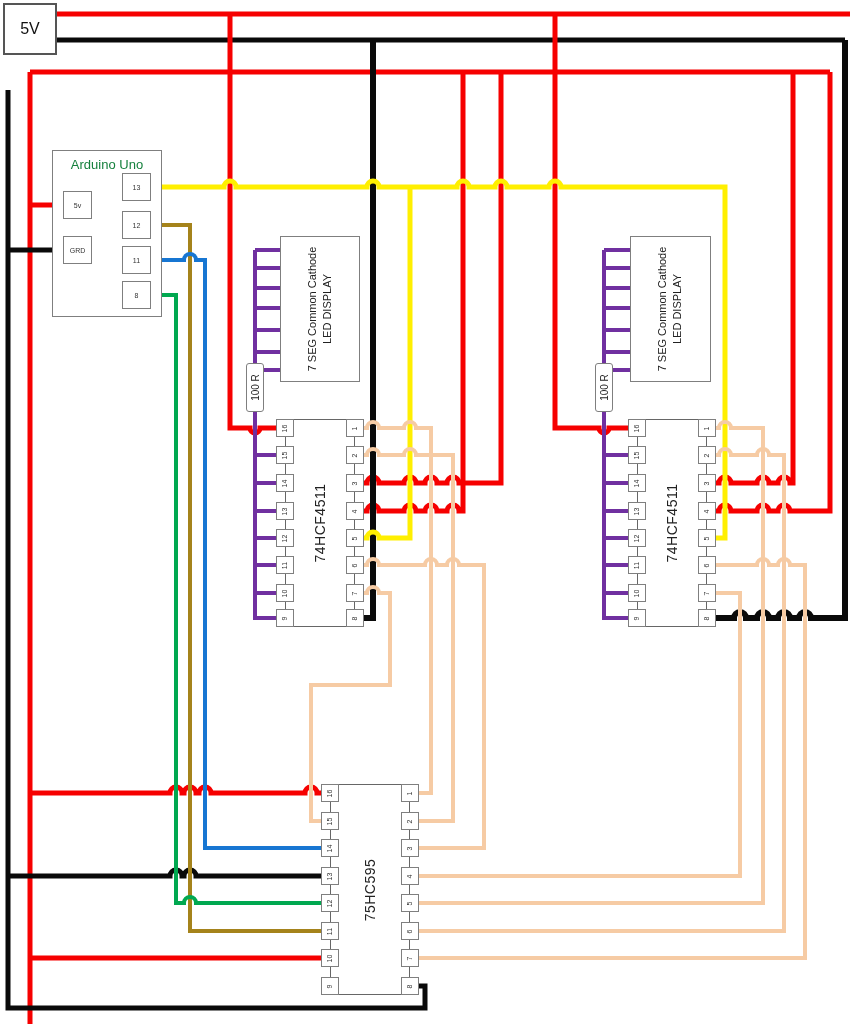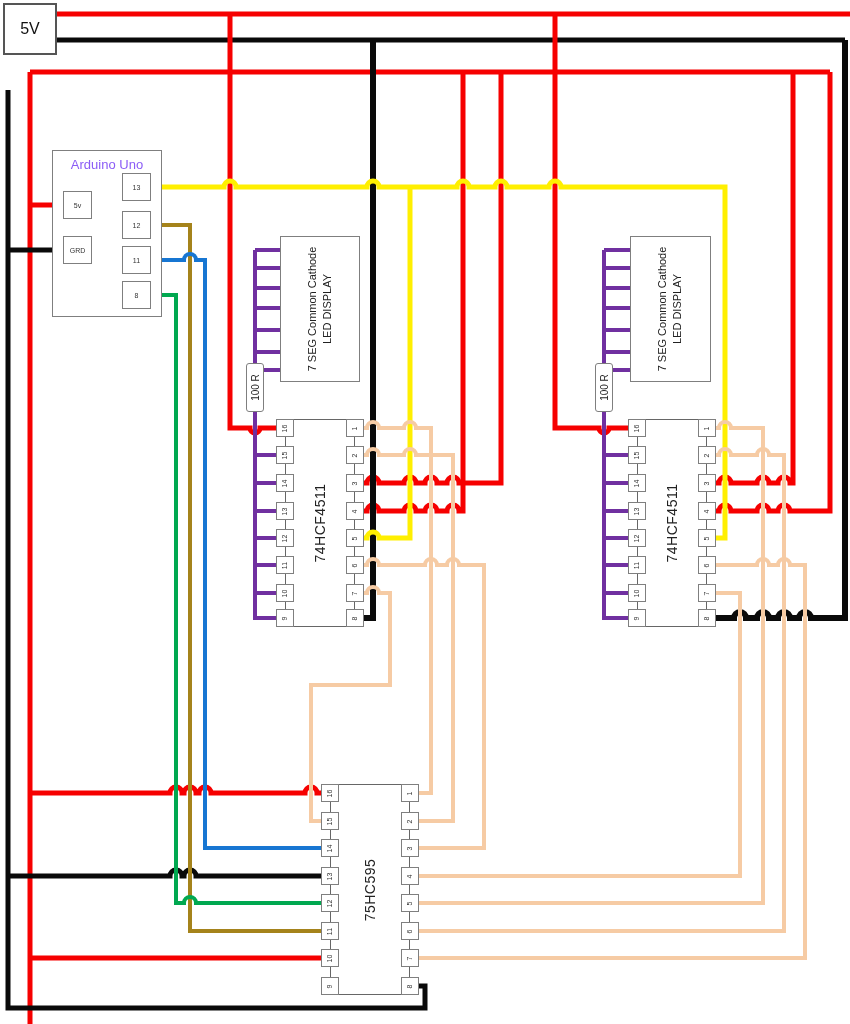--- a/index.html
+++ b/index.html
@@ -2,21 +2,21 @@
 <html><head>
 <meta charset="utf-8">
 <style>
   html,body{margin:0;padding:0;background:#ffffff;}
   #canvas{position:relative;width:850px;height:1024px;background:#ffffff;overflow:hidden;
           font-family:"Liberation Sans",sans-serif;}
   #wires{position:absolute;left:0;top:0;}
   .bigbox{position:absolute;background:#ffffff;border:1px solid #7f7f7f;box-sizing:border-box;}
   #power{border:2px solid #555;display:flex;align-items:center;justify-content:center;}
   .biglabel{font-size:16px;color:#111;}
-  .ardu-title{position:absolute;top:6px;left:0;right:0;text-align:center;font-size:13px;color:#8b5cf6;}
+  .ardu-title{position:absolute;top:6px;left:0;right:0;text-align:center;font-size:13px;color:#15803d;}
   .pinbox{position:absolute;background:#ffffff;border:1px solid #7f7f7f;box-sizing:border-box;
           display:flex;align-items:center;justify-content:center;font-size:7px;color:#333;}
   .pinbox .rot90{transform:rotate(-90deg);white-space:nowrap;}
   .chip-body{position:absolute;background:#ffffff;border:1px solid #666;box-sizing:border-box;
              display:flex;align-items:center;justify-content:center;}
   .chip-label{transform:rotate(-90deg);white-space:nowrap;font-size:14px;color:#222;letter-spacing:0.5px;}
   .display{display:flex;align-items:center;justify-content:center;}
   .disp-inner{transform:rotate(-90deg);white-space:nowrap;text-align:center;color:#222;}
   .disp-inner span{display:block;font-size:11px;line-height:15px;}
   .resistor{position:absolute;background:#ffffff;border:1px solid #7f7f7f;border-radius:3px;box-sizing:border-box;

